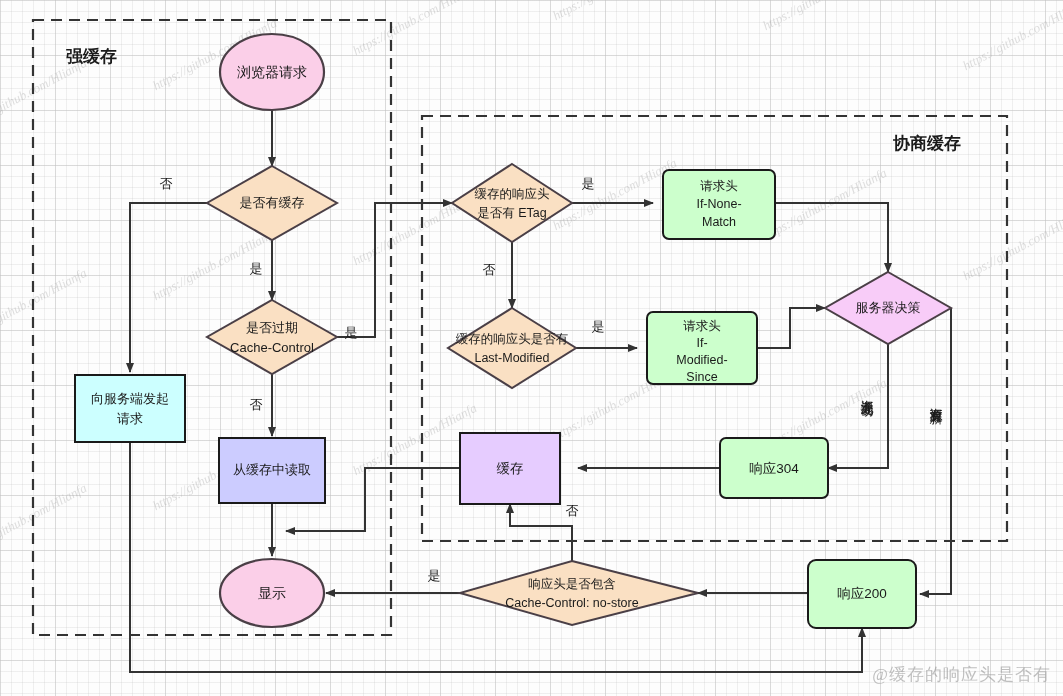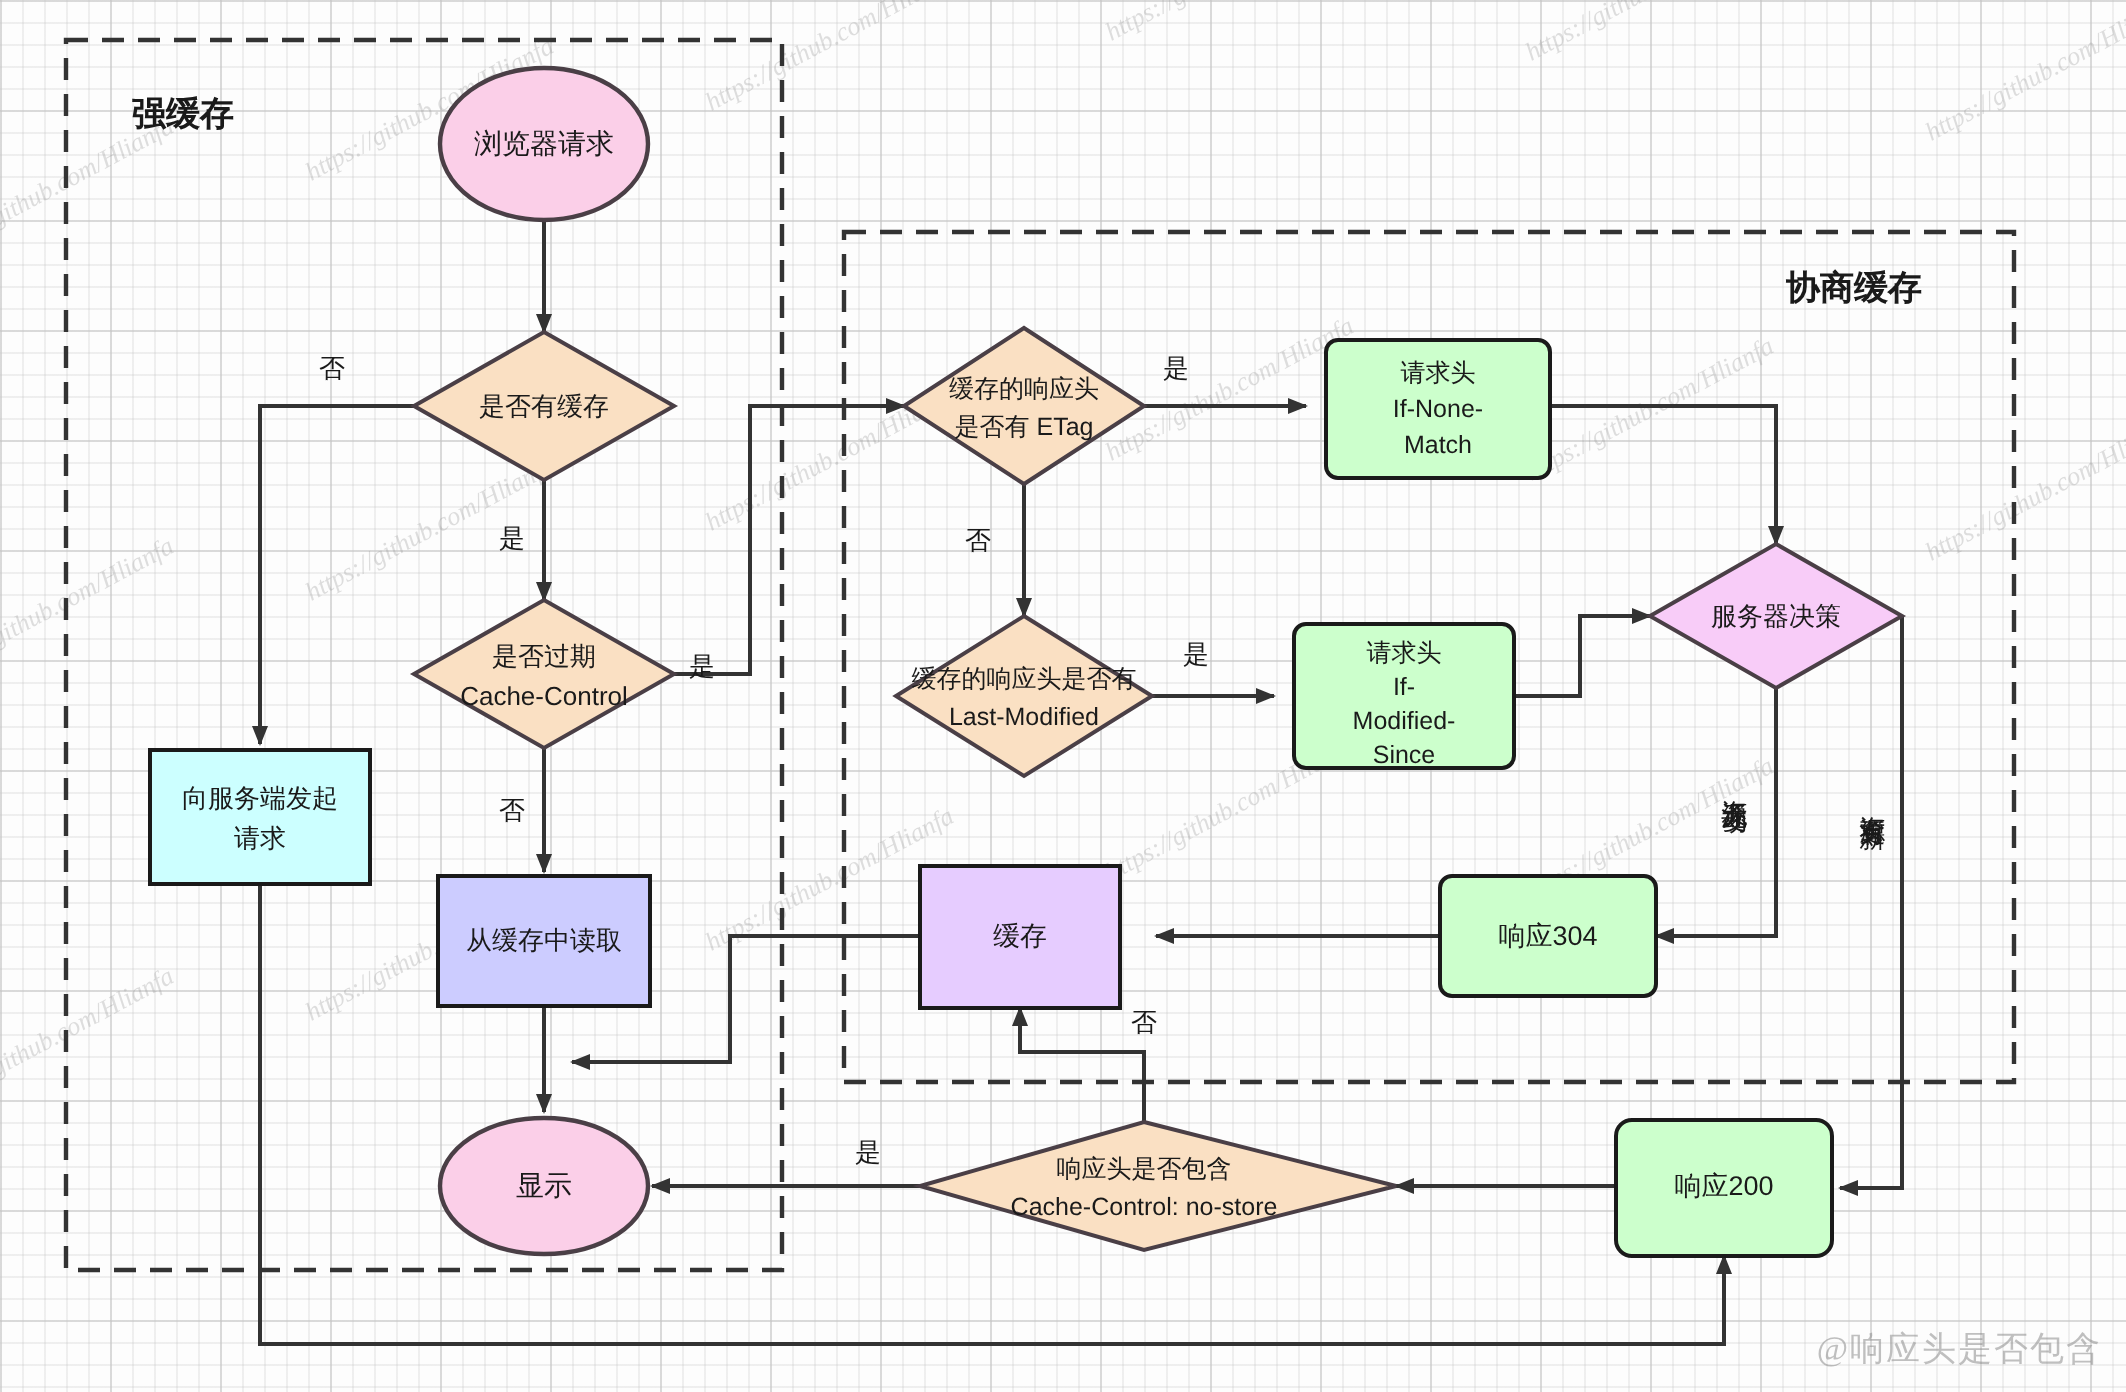--- a/index.html
+++ b/index.html
@@ -247,14 +247,14 @@
       <text class="nodeText" x="572" y="604" font-size="12.5">Cache-Control: no-store</text>
     </g>
 
     <g>
       <rect x="808" y="560" width="108" height="68" rx="8" ry="8" fill="#ccffcc" stroke="#1a1a1a" stroke-width="2"></rect>
       <text class="nodeText" x="862" y="594" font-size="13.5">响应200</text>
     </g>
 
   </svg>
 
-  <div class="brandwm">@响应头是否包含</div>
+  <div class="brandwm">@缓存的响应头是否有</div>
 </div>
 
 </body></html>

